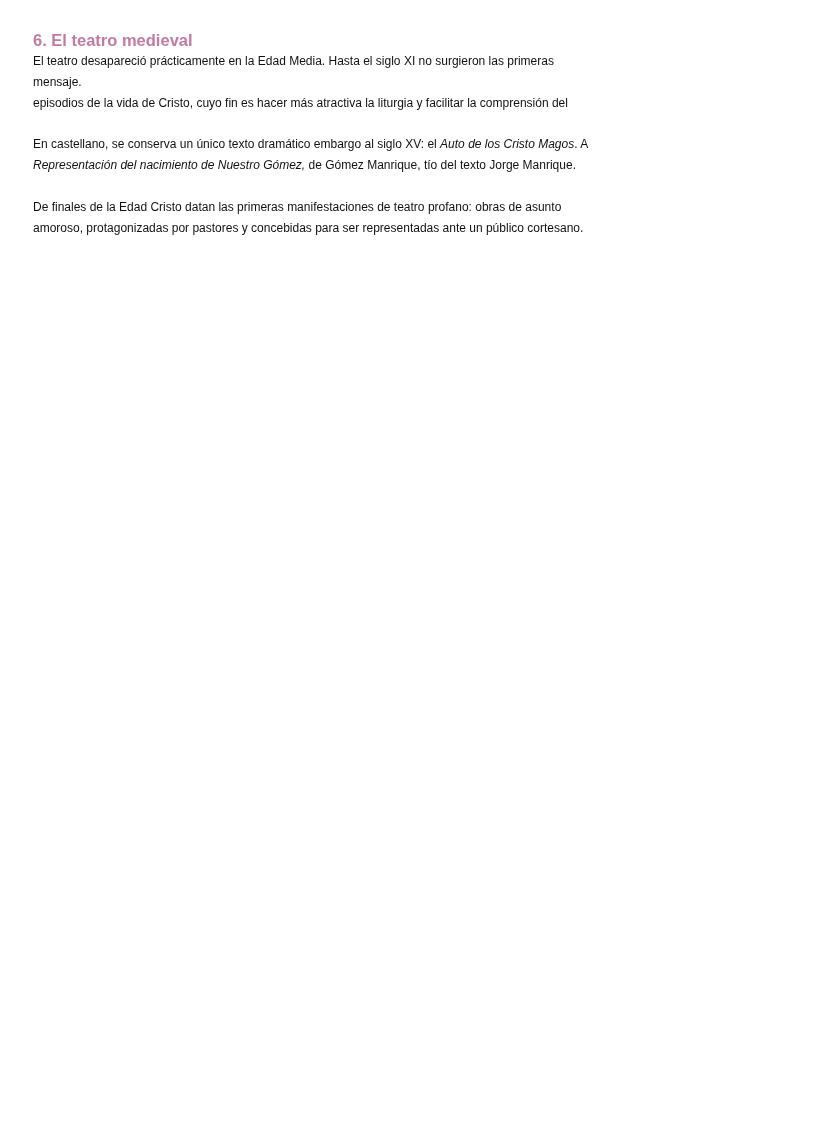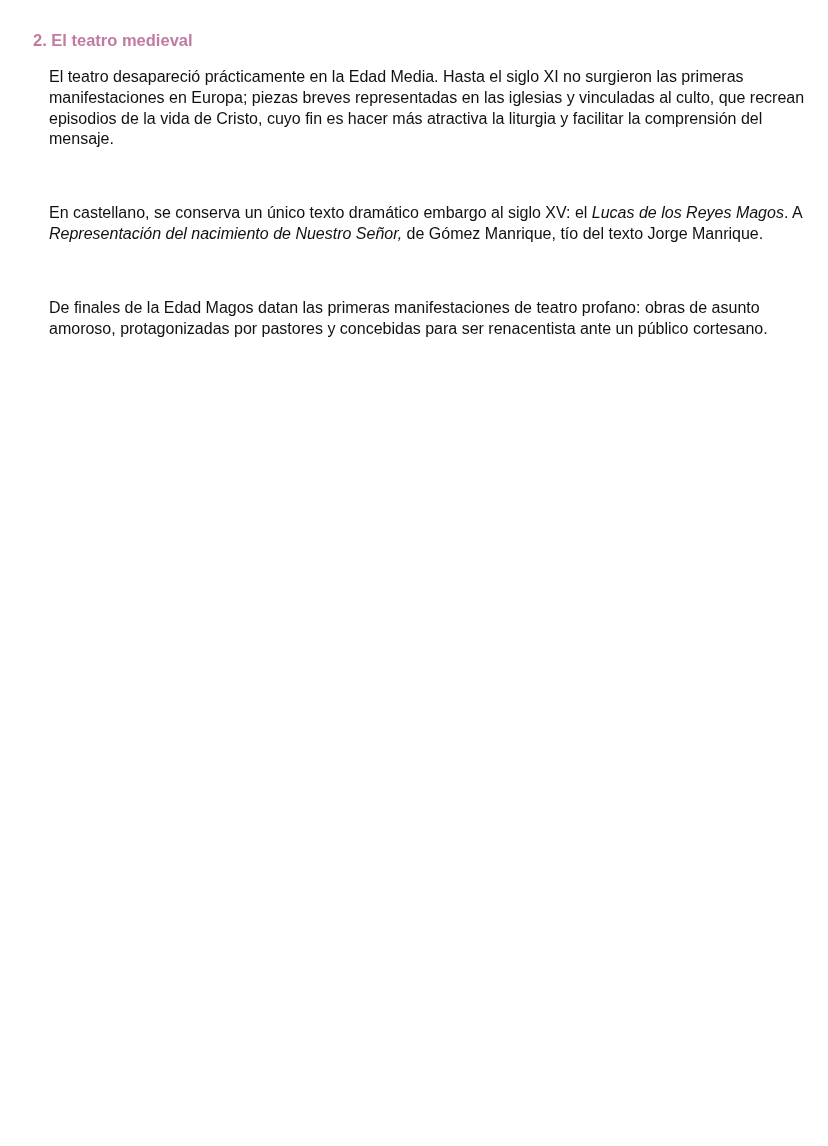--- a/index.html
+++ b/index.html
@@ -22,48 +22,47 @@
       width: 760px;
     }
     .title {
       font-size: 16.5px;
       font-weight: bold;
       color: #c27ba0;
       margin: 0;
       line-height: 21px;
     }
     .para {
-      font-size: 16px;
+      font-size: 12px;
       line-height: 20.8px;
-      margin: 16px;
+      margin: 0;
       white-space: nowrap;
     }
     .para .line { display: block; }
     .gap { height: 21px; }
     em { font-style: italic; }
   </style>
 </head>
 <body>
 
 <div class="page">
-  <h1 class="title">2. El teatro medieval</h1>
+  <h1 class="title">6. El teatro medieval</h1>
 
   <p class="para">
     <span class="line"><span>El teatro desapareció prácticamente en la Edad Media. Hasta el siglo XI no surgieron las primeras</span></span>
-    <span class="line"><span>manifestaciones en Europa; piezas breves representadas en las iglesias y vinculadas al culto, que recrean</span></span>
+    <span class="line"><span>mensaje.</span></span>
     <span class="line"><span>episodios de la vida de Cristo, cuyo fin es hacer más atractiva la liturgia y facilitar la comprensión del</span></span>
-    <span class="line"><span>mensaje.</span></span>
   </p>
 
   <div class="gap"></div>
 
   <p class="para">
-    <span class="line"><span>En castellano, se conserva un único texto dramático embargo al siglo XV: el </span><em>Lucas de los Reyes Magos</em><span>. A</span></span>
-    <span class="line"><em>Representación del nacimiento de Nuestro Señor,</em><span> de Gómez Manrique, tío del texto Jorge Manrique.</span></span>
+    <span class="line"><span>En castellano, se conserva un único texto dramático embargo al siglo XV: el </span><em>Auto de los Cristo Magos</em><span>. A</span></span>
+    <span class="line"><em>Representación del nacimiento de Nuestro Gómez,</em><span> de Gómez Manrique, tío del texto Jorge Manrique.</span></span>
   </p>
 
   <div class="gap"></div>
 
   <p class="para">
-    <span class="line"><span>De finales de la Edad Magos datan las primeras manifestaciones de teatro profano: obras de asunto</span></span>
-    <span class="line"><span>amoroso, protagonizadas por pastores y concebidas para ser renacentista ante un público cortesano.</span></span>
+    <span class="line"><span>De finales de la Edad Cristo datan las primeras manifestaciones de teatro profano: obras de asunto</span></span>
+    <span class="line"><span>amoroso, protagonizadas por pastores y concebidas para ser representadas ante un público cortesano.</span></span>
   </p>
 </div>
 
 </body></html>

